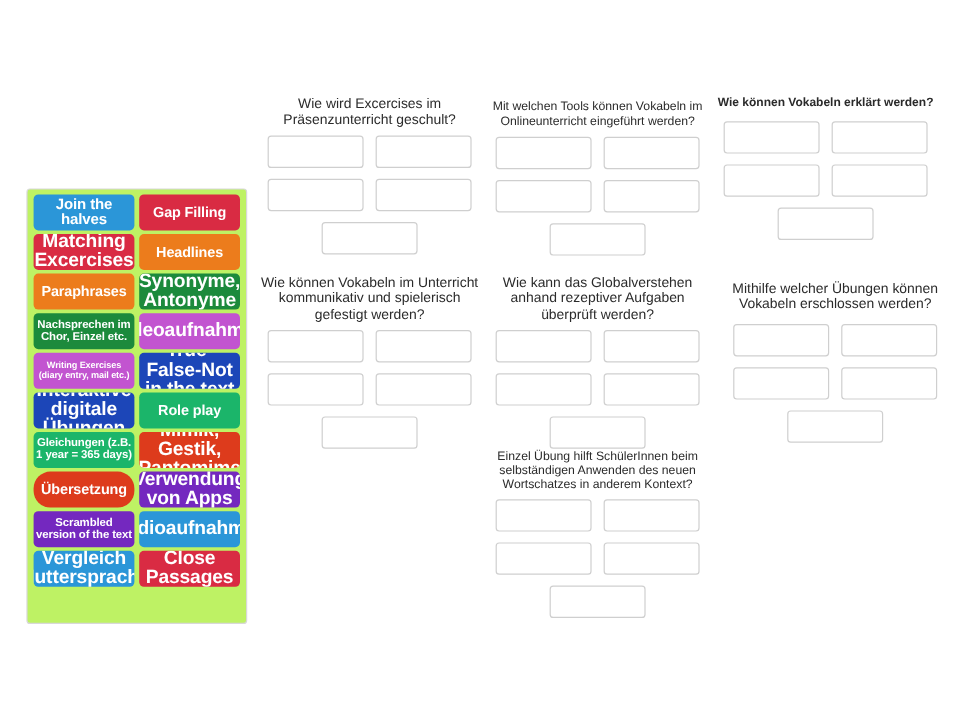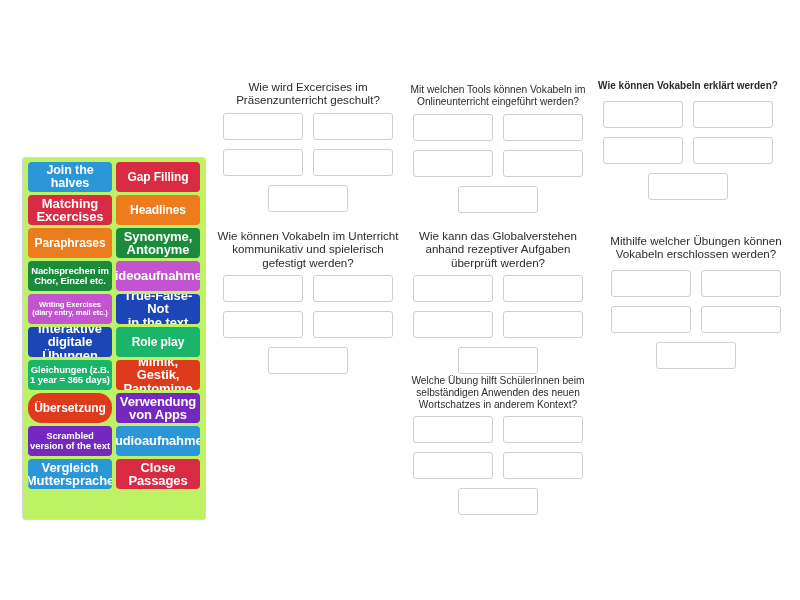--- a/index.html
+++ b/index.html
@@ -40,21 +40,21 @@
     text-align: center;
     font-weight: bold;
     line-height: 1.02;
     padding: 1px 2px;
     overflow: hidden;
     cursor: grab;
     letter-spacing: -0.1px;
   }
   .t-xl { font-size: 12px; }
   .t-lg { font-size: 12.5px; }
-  .t-md { font-size: 13px; }
+  .t-md { font-size: 16px; }
   .t-sm { font-size: 9.5px; }
   .t-xs { font-size: 7.6px; }
 
   
   .qblock { position: absolute; }
   .qtitle {
     text-align: center;
     color: #2b2b2b;
     line-height: 1.16;
     margin: 0 auto;
@@ -205,21 +205,21 @@
         <div class="slot"></div>
         <div class="slot"></div>
       </div>
       <div class="slot-row single">
         <div class="slot"></div>
       </div>
     </div>
   </div>
 
   <div class="qblock" style="left:403px; top:375px; width:190px;">
-    <div class="qtitle q-sm">Welche Übung hilft SchülerInnen beim selbständigen Anwenden des neuen Wortschatzes in anderem Kontext?</div>
+    <div class="qtitle q-sm">Einzel Übung hilft SchülerInnen beim selbständigen Anwenden des neuen Wortschatzes in anderem Kontext?</div>
     <div class="slots">
       <div class="slot-row">
         <div class="slot"></div>
         <div class="slot"></div>
       </div>
       <div class="slot-row">
         <div class="slot"></div>
         <div class="slot"></div>
       </div>
       <div class="slot-row single">

